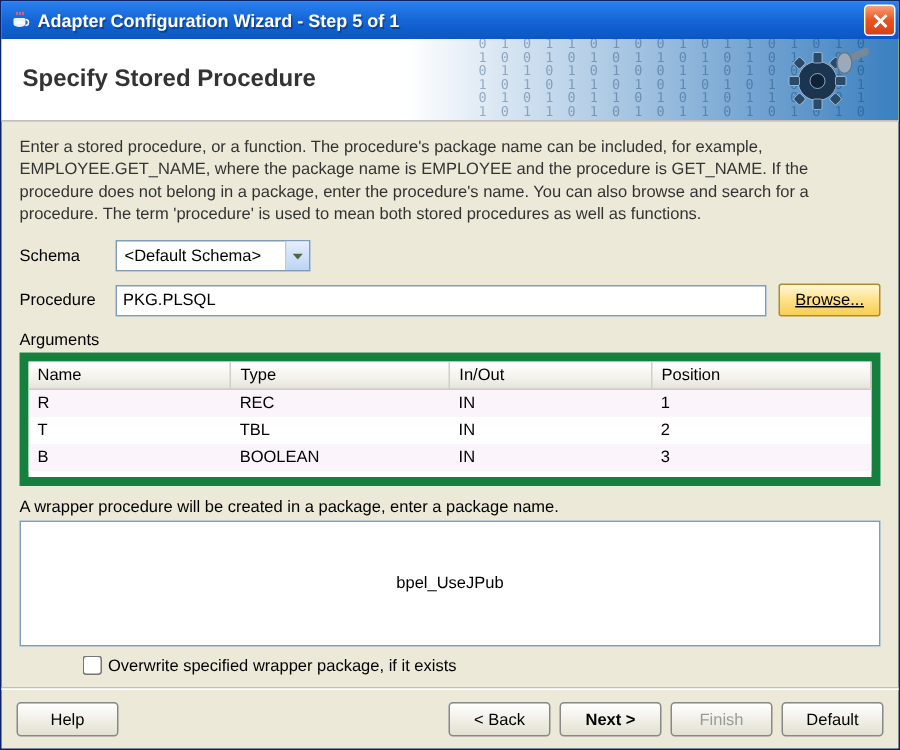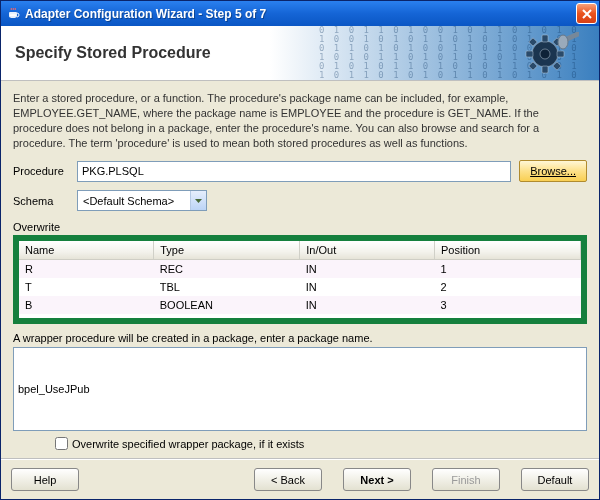--- a/index.html
+++ b/index.html
@@ -29,40 +29,40 @@
   table.grid { width:100%; border-collapse:collapse; font-size:11px; }
   table.grid th { text-align:left; font-weight:normal; background:linear-gradient(to bottom,#fff 0%, #f3f2ec 60%, #e6e4d8 100%); border-right:1px solid #d0d0c8; border-bottom:1px solid #cfcec5; padding:3px 6px; height:18px; color:#000;}
   table.grid td { padding:3px 6px; border:0; }
   table.grid tr.even td { background:#fbf4fb; }
   table.grid tr.odd td { background:#ffffff; }
   .col-name { width:24%;} .col-type{width:26%;} .col-io{width:24%;} .col-pos{width:26%;}
   .checkbox-row { display:flex; align-items:center; margin-top:6px; gap:4px;padding-left:42px;}
   input[type=checkbox]{ width:13px; height:13px;}
   .footer { height:40px; border-top:1px solid #fff; display:flex; align-items:center; padding: 0 10px;}
   .footer .spacer { flex:1;}
-  .btn { height:23px; min-width:68px; padding:0 8px; border:1px solid #888; background:linear-gradient(to bottom,#fff 0%, #f1f0e7 50%, #e3e1d1 100%); font-size:11px; cursor:pointer; border-radius:3px; margin-left:21px; display:inline-flex; align-items:center; justify-content:center;}
+  .btn { height:23px; min-width:68px; padding:0 8px; border:1px solid #888; background:linear-gradient(to bottom,#fff 0%, #f1f0e7 50%, #e3e1d1 100%); font-size:11px; cursor:pointer; border-radius:3px; margin-left:6px; display:inline-flex; align-items:center; justify-content:center;}
   .btn:first-child{ margin-left:0;}
   .btn.disabled { color:#9a9a9a; cursor:default;}
   .btn.next { font-weight:bold;}
   .hsep { height:1px; background:#bfbfbf; margin: 2px 0 0 0; box-shadow: 0 1px 0 #fff;}
 </style>
 </head>
 <body>
 
 <div class="window">
   <div class="titlebar">
     <span class="cup">
       <svg width="14" height="14" viewBox="0 0 14 14">
           <ellipse cx="6" cy="9" rx="4" ry="2" fill="#fff" opacity="0.9"></ellipse>
           <rect x="2" y="5" width="8" height="4" rx="1" fill="#fff" opacity="0.9"></rect>
           <path d="M10 6 q2 0 2 2 t-2 2" stroke="#fff" fill="none" stroke-width="1"></path>
           <path d="M4 1 q1 1 0 2 M6 1 q1 1 0 2 M8 1 q1 1 0 2" stroke="#f66" fill="none" stroke-width="1"></path>
         </svg>
     </span>
-    <span class="title">Adapter Configuration Wizard - Step 5 of 7</span>
+    <span class="title">Adapter Configuration Wizard - Step 5 of 1</span>
     <div class="close">
       <svg width="10" height="10" viewBox="0 0 10 10">
           <path d="M1 1 L9 9 M9 1 L1 9" stroke="#fff" stroke-width="2"></path>
         </svg>
     </div>
   </div>
 
   <div class="header">
     <div class="header-bg"></div>
     <div class="header-pattern">0 1 0 1 1 0 1 0 0 1 0 1 1 0 1 0 1 0<br>1 0 0 1 0 1 0 1 1 0 1 0 1 0 1 1 0 1<br>0 1 1 0 1 0 1 0 0 1 1 0 1 0 0 1 1 0<br>1 0 1 0 1 1 0 1 0 1 0 1 0 1 0 1 0 1<br>0 1 0 1 0 1 1 0 1 0 1 0 1 1 0 1 0 1<br>1 0 1 1 0 1 0 1 0 1 1 0 1 0 1 0 1 0</div>
@@ -86,38 +86,38 @@
           <ellipse cx="40" cy="10" rx="5" ry="7" fill="#9ab" stroke="#678"></ellipse>
         </svg>
     </div>
     <h1>Specify Stored Procedure</h1>
   </div>
 
   <div class="content">
     <div class="desc">Enter a stored procedure, or a function. The procedure's package name can be included, for example, EMPLOYEE.GET_NAME, where the package name is EMPLOYEE and the procedure is GET_NAME.  If the procedure does not belong in a package, enter the procedure's name. You can also browse and search for a procedure. The term 'procedure' is used to mean both stored procedures as well as functions.</div>
 
     <div class="row">
-      <span class="label">Procedure</span>
-      <input class="text" type="text" value="PKG.PLSQL" style="">
-      <button class="browse-btn"><span style="text-decoration:underline">Browse...</span></button>
-    </div>
-
-    <div class="row">
       <span class="label">Schema</span>
       <div class="dropdown-ui">
         <span class="dd-text">&lt;Default Schema&gt;</span>
         <span class="dd-btn">
             <svg width="7" height="4" viewBox="0 0 7 4">
               <path d="M0 0 L7 0 L3.5 4 Z" fill="#4a6a3a"></path>
             </svg>
           </span>
       </div>
     </div>
 
-    <div class="args-label">Overwrite</div>
+    <div class="row">
+      <span class="label">Procedure</span>
+      <input class="text" type="text" value="PKG.PLSQL" style="">
+      <button class="browse-btn"><span style="text-decoration:underline">Browse...</span></button>
+    </div>
+
+    <div class="args-label">Arguments</div>
 
     <div class="table-wrap">
       <table class="grid">
         <thead>
           <tr>
             <th class="col-name">Name</th>
             <th class="col-type">Type</th>
             <th class="col-io">In/Out</th>
             <th class="col-pos">Position</th>
           </tr>
@@ -139,21 +139,21 @@
             <td>B</td>
             <td>BOOLEAN</td>
             <td>IN</td>
             <td>3</td>
           </tr>
         </tbody>
       </table>
     </div>
 
     <div style="margin-top:8px; margin-bottom:3px;">A wrapper procedure will be created in a package, enter a package name.</div>
-    <input class="text" type="text" style="width: 100%;" value="bpel_UseJPub">
+    <input class="text" type="text" style="width: 100%; text-align: center;" value="bpel_UseJPub">
     <div class="checkbox-row">
       <input type="checkbox" style="">
       <span>Overwrite specified wrapper package, if it exists</span>
     </div>
 
   </div>
 
   <div class="hsep"></div>
   <div class="footer">
     <button class="btn">Help</button>

